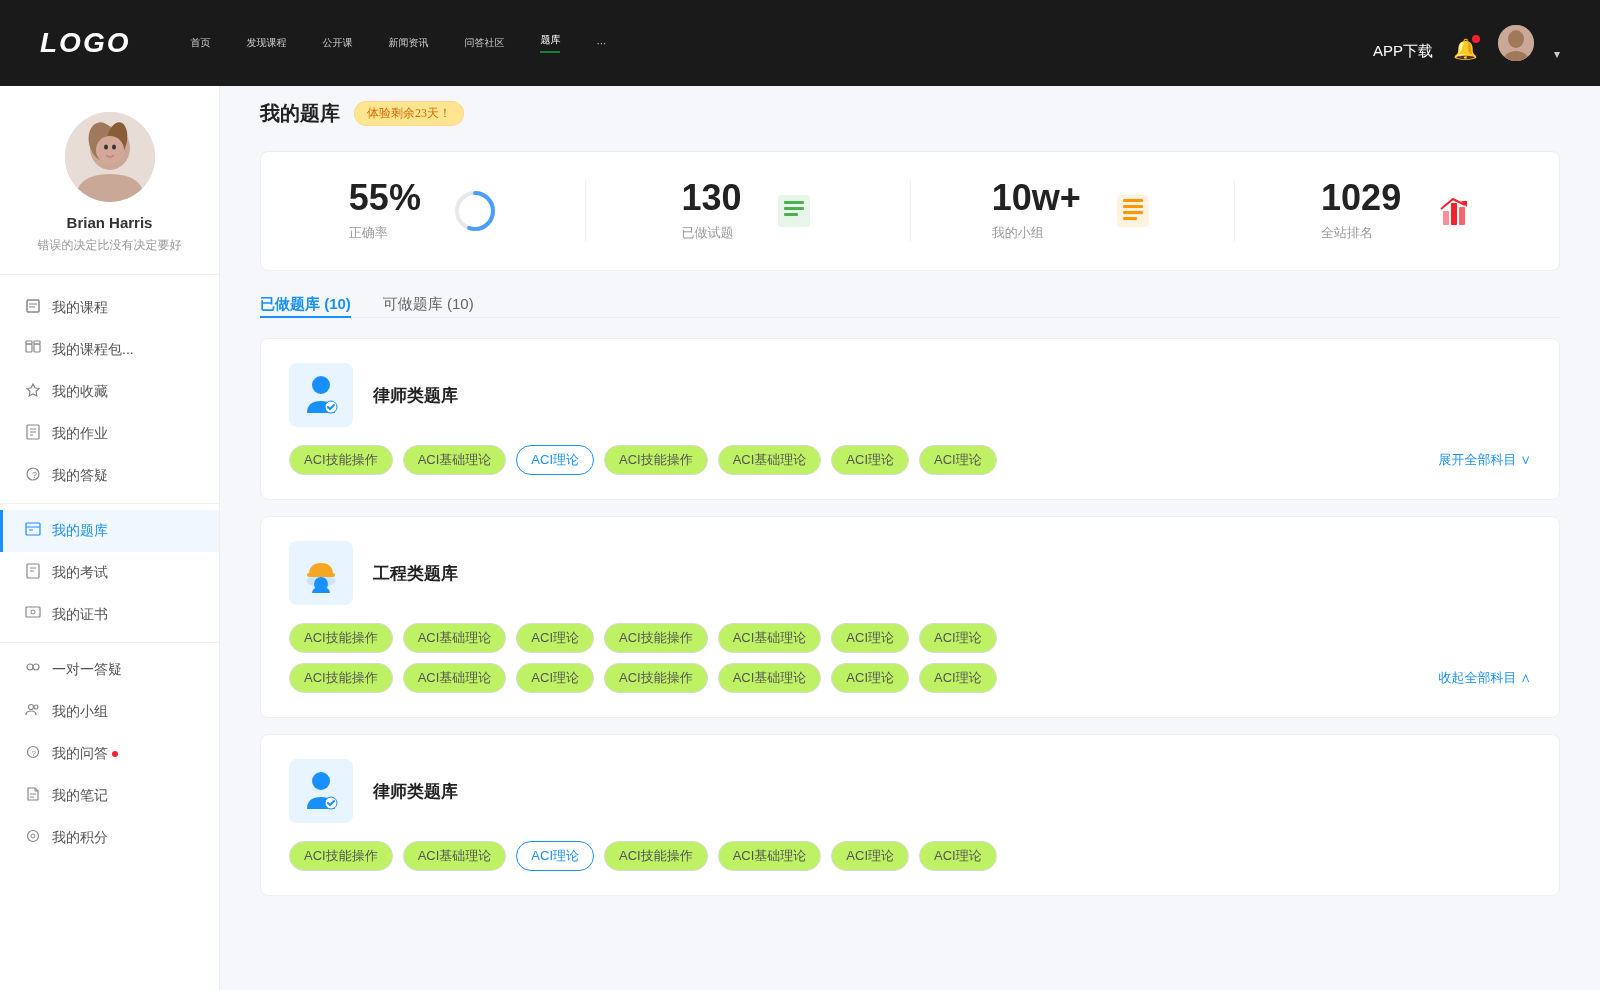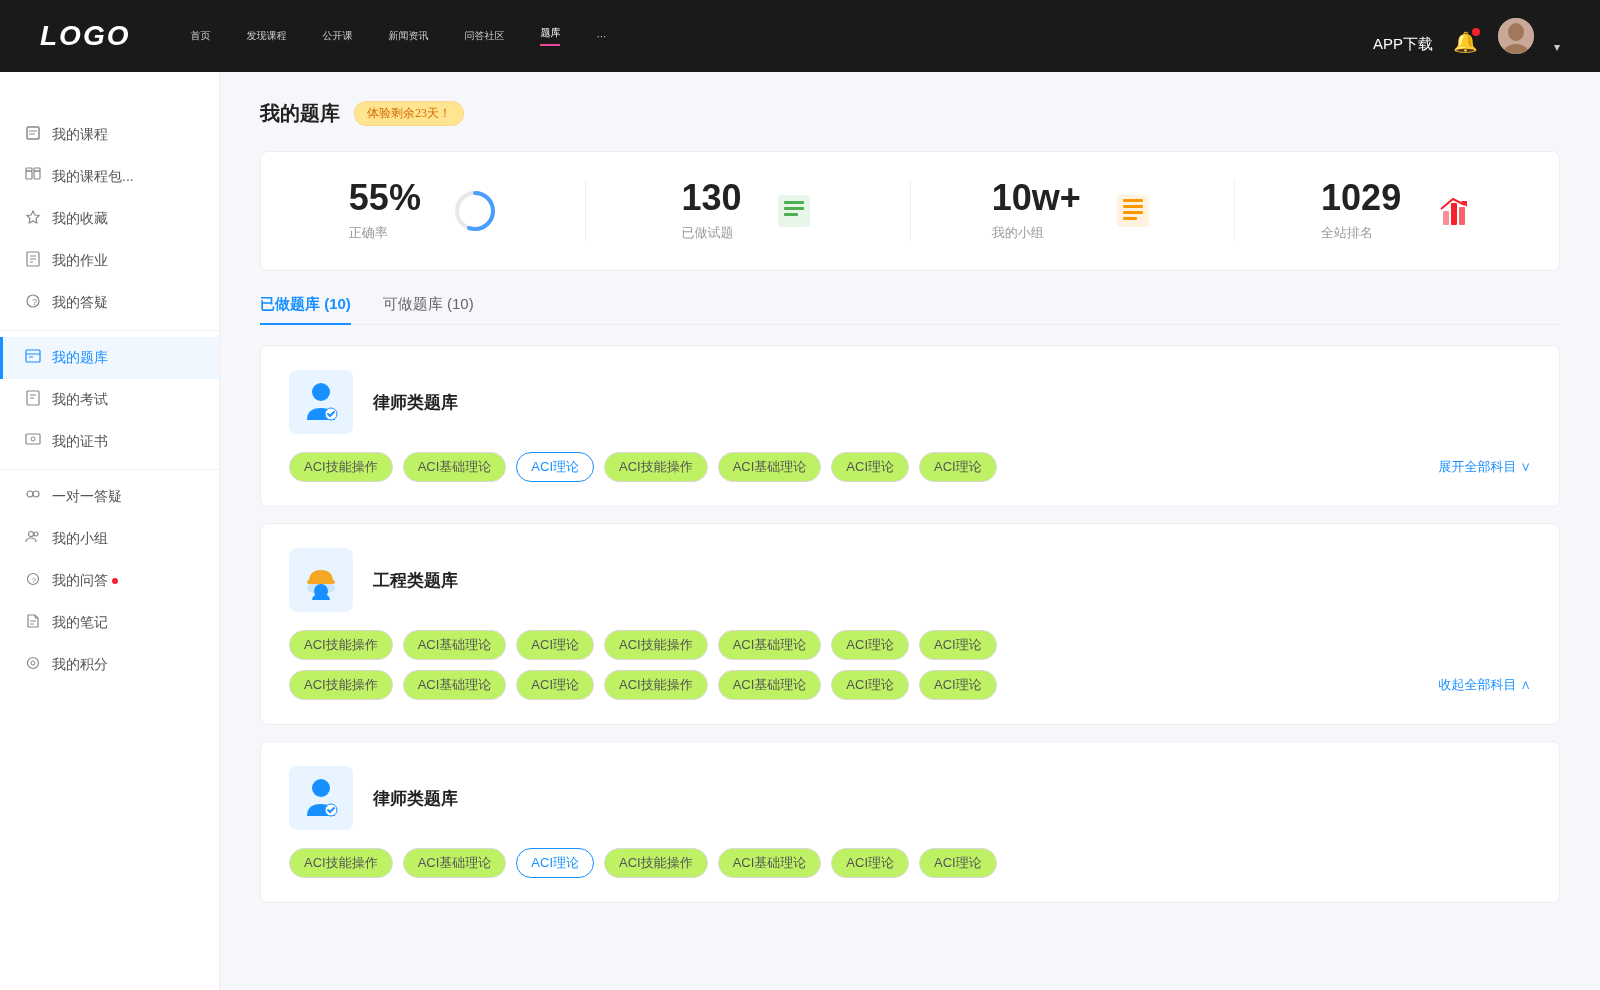--- a/index.html
+++ b/index.html
@@ -1,21 +1,21 @@
 <!DOCTYPE html>
 <html><head>
   <meta charset="utf-8">
   <style>
     * { box-sizing: border-box; margin: 0; padding: 0; }
     body { font-family: -apple-system, BlinkMacSystemFont, 'PingFang SC', 'Microsoft YaHei', sans-serif; background: #f0f2f5; min-height: 990px; }
 
     
     .navbar {
       background: #1a1a1a;
-      height: 72px;
+      height: 86px;
       display: flex;
       align-items: center;
       padding: 0 40px;
       position: fixed;
       top: 0; left: 0; right: 0;
       z-index: 100;
     }
     .navbar-logo {
       font-size: 28px;
       font-weight: 900;
@@ -31,21 +31,21 @@
       flex: 1;
     }
     .navbar-nav a {
       color: #ccc;
       text-decoration: none;
       font-size: 10px;
       cursor: pointer;
     }
     .navbar-nav a.active {
       color: #fff;
-      border-bottom: 2px solid #ec4899;
+      border-bottom: 2px solid #15803d;
       padding-bottom: 4px;
     }
     .navbar-right {
       display: flex;
       align-items: flex-end;
       gap: 20px;
       color: #fff;
       font-size: 15px;
     }
     .app-download { cursor: pointer; }
@@ -228,21 +228,21 @@
     
     .tabs-bar {
       display: flex;
       gap: 32px;
       border-bottom: 1px solid #eee;
       margin-bottom: 20px;
     }
     .tab-item {
       font-size: 15px;
       color: #666;
-      padding-bottom: 10px;
+      padding-bottom: 3px;
       cursor: pointer;
       position: relative;
     }
     .tab-item.active {
       color: #1890ff;
       font-weight: 600;
     }
     .tab-item.active::after {
       content: '';
       position: absolute;
@@ -352,20 +352,37 @@
         <ellipse cx="18" cy="38" rx="14" ry="12" fill="#a0785a"></ellipse>
       </svg>
     </div>
     <span class="dropdown-arrow">▾</span>
   </div>
 </nav>
 
 <div class="page-wrapper">
 
   <aside class="sidebar">
+    <div class="profile-section">
+      <div class="avatar-circle">
+        <svg viewBox="0 0 90 90" xmlns="http://www.w3.org/2000/svg">
+          <rect width="90" height="90" fill="#e8dcd6"></rect>
+          <ellipse cx="45" cy="36" rx="20" ry="22" fill="#c9a898"></ellipse>
+          <path d="M10 90 Q10 62 45 62 Q80 62 80 90 Z" fill="#c9a898"></path>
+          <ellipse cx="38" cy="30" rx="14" ry="20" fill="#a0785a" transform="rotate(-15 38 30)"></ellipse>
+          <ellipse cx="52" cy="28" rx="10" ry="18" fill="#8a5c38" transform="rotate(10 52 28)"></ellipse>
+          <ellipse cx="45" cy="38" rx="14" ry="14" fill="#d4a898"></ellipse>
+          <ellipse cx="41" cy="35" rx="2" ry="2.5" fill="#333"></ellipse>
+          <ellipse cx="49" cy="35" rx="2" ry="2.5" fill="#333"></ellipse>
+          <path d="M41 43 Q45 47 49 43" stroke="#c08080" stroke-width="1.5" fill="none"></path>
+        </svg>
+      </div>
+      <div class="user-name">Brian Harris</div>
+      <div class="user-motto">错误的决定比没有决定要好</div>
+    </div>
 
     <div class="sidebar-menu">
 
       <div class="sidebar-item">
         <span class="s-icon">
           <svg width="16" height="16" viewBox="0 0 16 16" fill="none">
               <rect x="2" y="2" width="12" height="12" rx="1" stroke="#888" stroke-width="1.5" fill="none"></rect>
               <line x1="4" y1="6" x2="12" y2="6" stroke="#888" stroke-width="1"></line>
               <line x1="4" y1="9" x2="10" y2="9" stroke="#888" stroke-width="1"></line>
             </svg>

